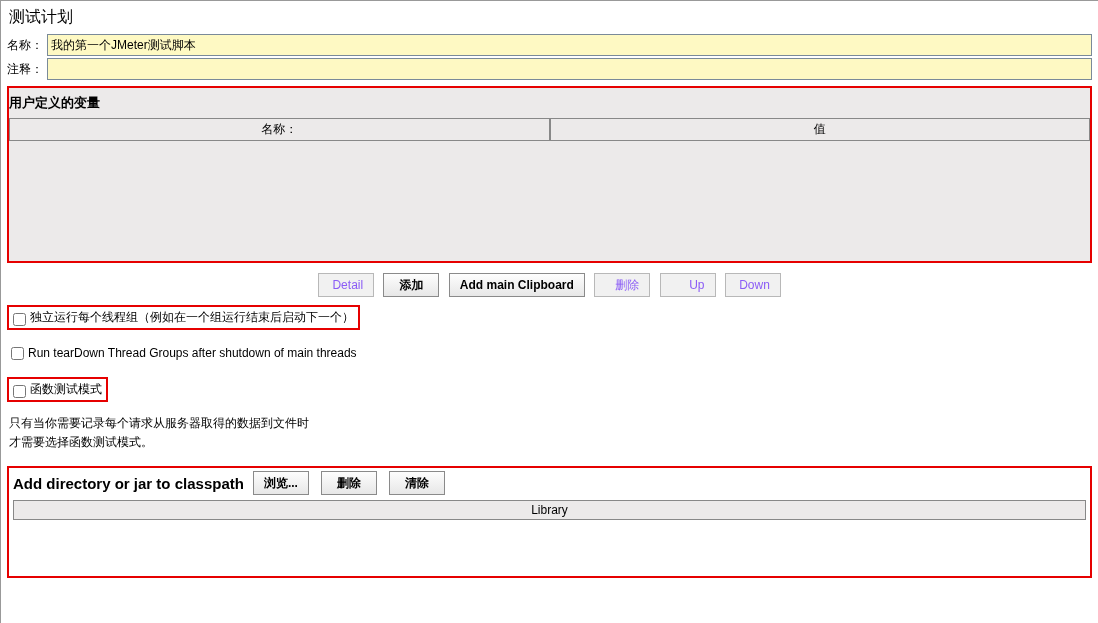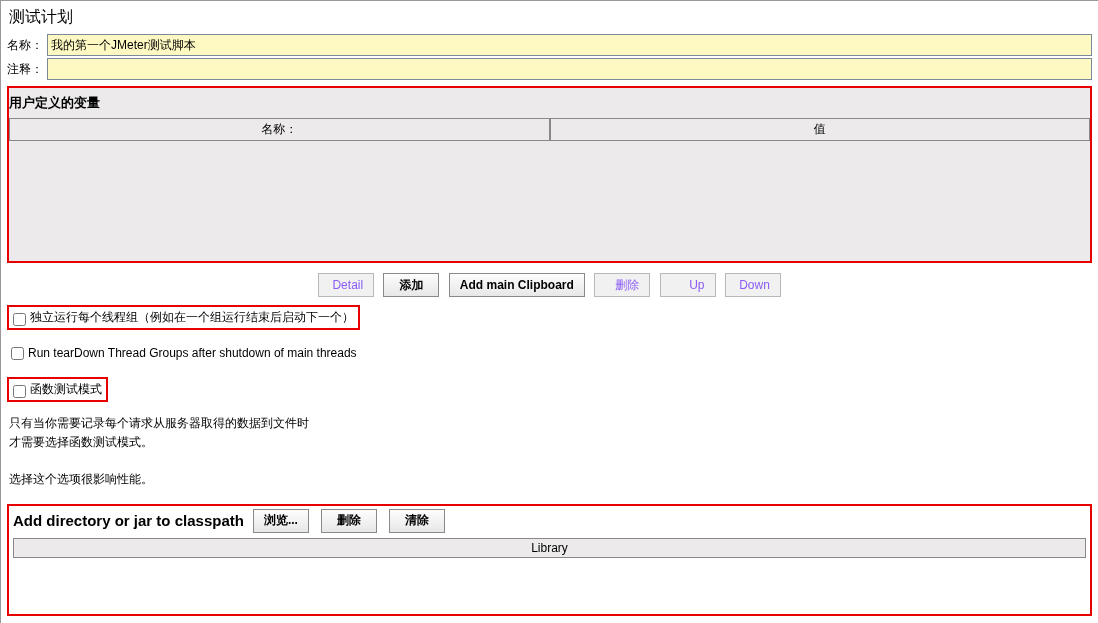--- a/index.html
+++ b/index.html
@@ -111,21 +111,20 @@
     <label class="chk-line red">
       <input type="checkbox" style="">
       <span>函数测试模式</span>
     </label>
   </div>
 
   <div class="desc">
     <div>只有当你需要记录每个请求从服务器取得的数据到文件时</div>
     <div>才需要选择函数测试模式。</div>
   </div>
-  <div class="desc" style="margin-top:18px;">选择这个选项很影响性能。</div>
 
   <div class="cp-box">
     <div class="cp-header">
       <span class="cp-label">Add directory or jar to classpath</span>
       <button class="btn bold">浏览...</button>
       <button class="btn bold">删除</button>
       <button class="btn bold">清除</button>
     </div>
     <div class="lib-head">Library</div>
     <div class="lib-body"></div>

